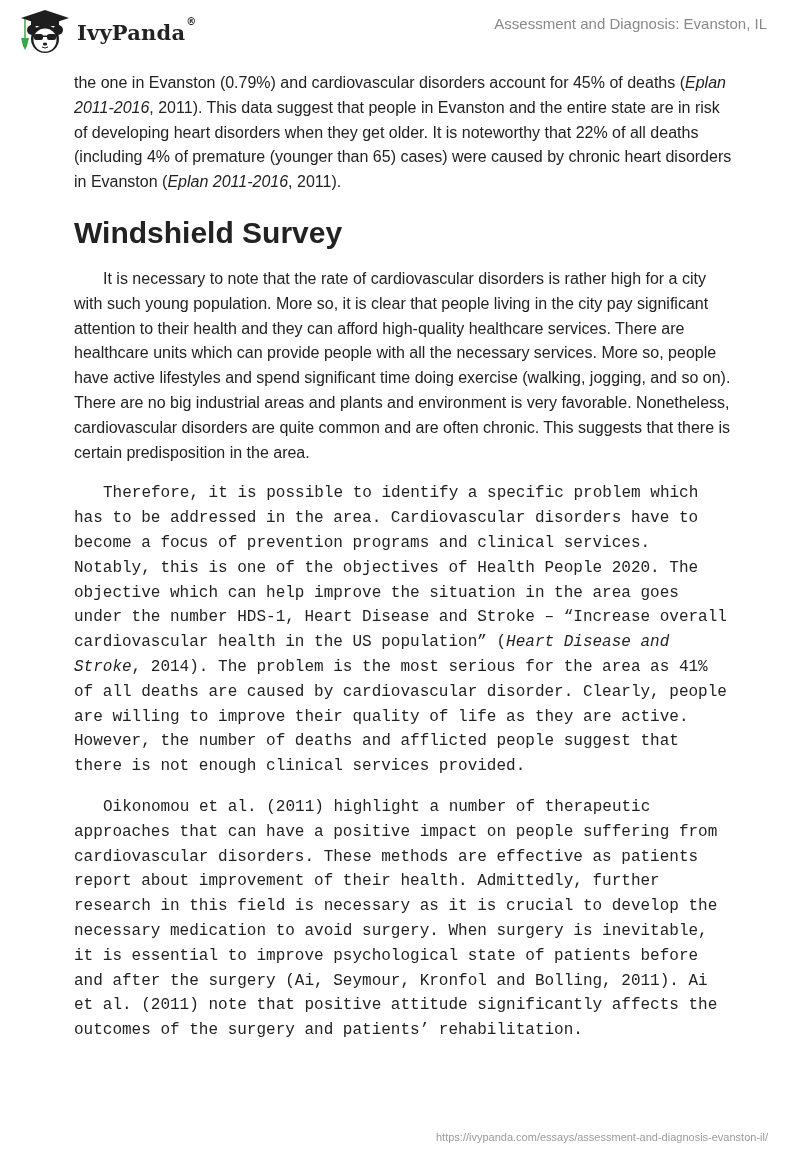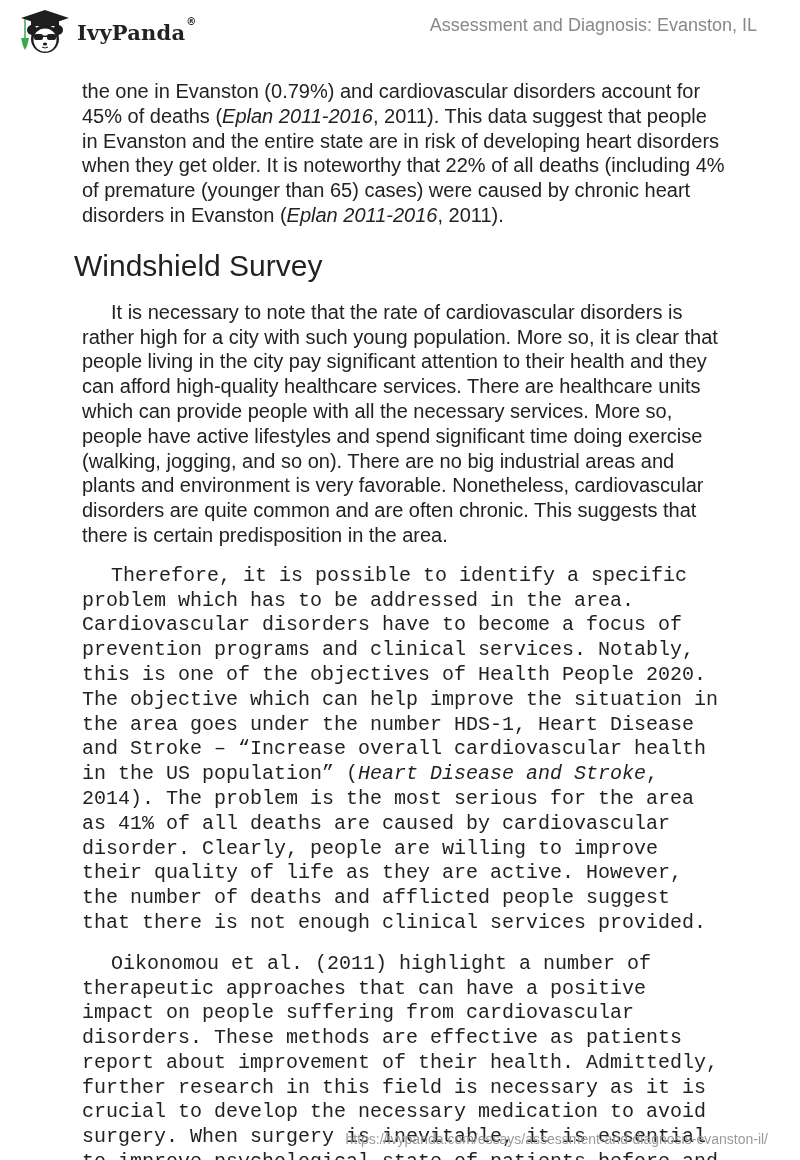--- a/index.html
+++ b/index.html
@@ -44,57 +44,57 @@
     .logo-reg {
       font-size: 10px;
       vertical-align: top;
       position: relative;
       top: -4px;
       margin-left: 1px;
       font-family: "DejaVu Sans", sans-serif;
     }
     .doc-title {
       position: absolute;
-      right: 43px;
+      right: 33px;
       top: 15px;
-      font-size: 18px;
+      font-size: 15px;
       color: #888888;
     }
     .content {
       position: absolute;
       left: 74px;
       top: 71px;
       width: 660px;
     }
     p {
-      margin: 8px;
-      font-size: 20px;
+      margin: 0;
+      font-size: 16px;
       line-height: 24.8px;
       color: #222222;
     }
     p.indent {
       text-indent: 29px;
     }
     p + p {
       margin-top: 16px;
       font-family: Liberation Mono, monospace;
     }
     h2 {
       margin: 18px 0 14px 0;
       font-size: 30px;
-      font-weight: normal;
+      font-weight: bold;
       color: #222222;
       line-height: 40px;
     }
     em { font-style: italic; }
     .footer-url {
       position: absolute;
       right: 32px;
       top: 1131px;
-      font-size: 14px;
+      font-size: 11px;
       color: #9a9a9a;
     }
   </style>
 </head>
 <body>
 
 <div class="header">
   <div class="logo">
     <svg class="logo-mark" viewBox="0 0 56 48">
 

